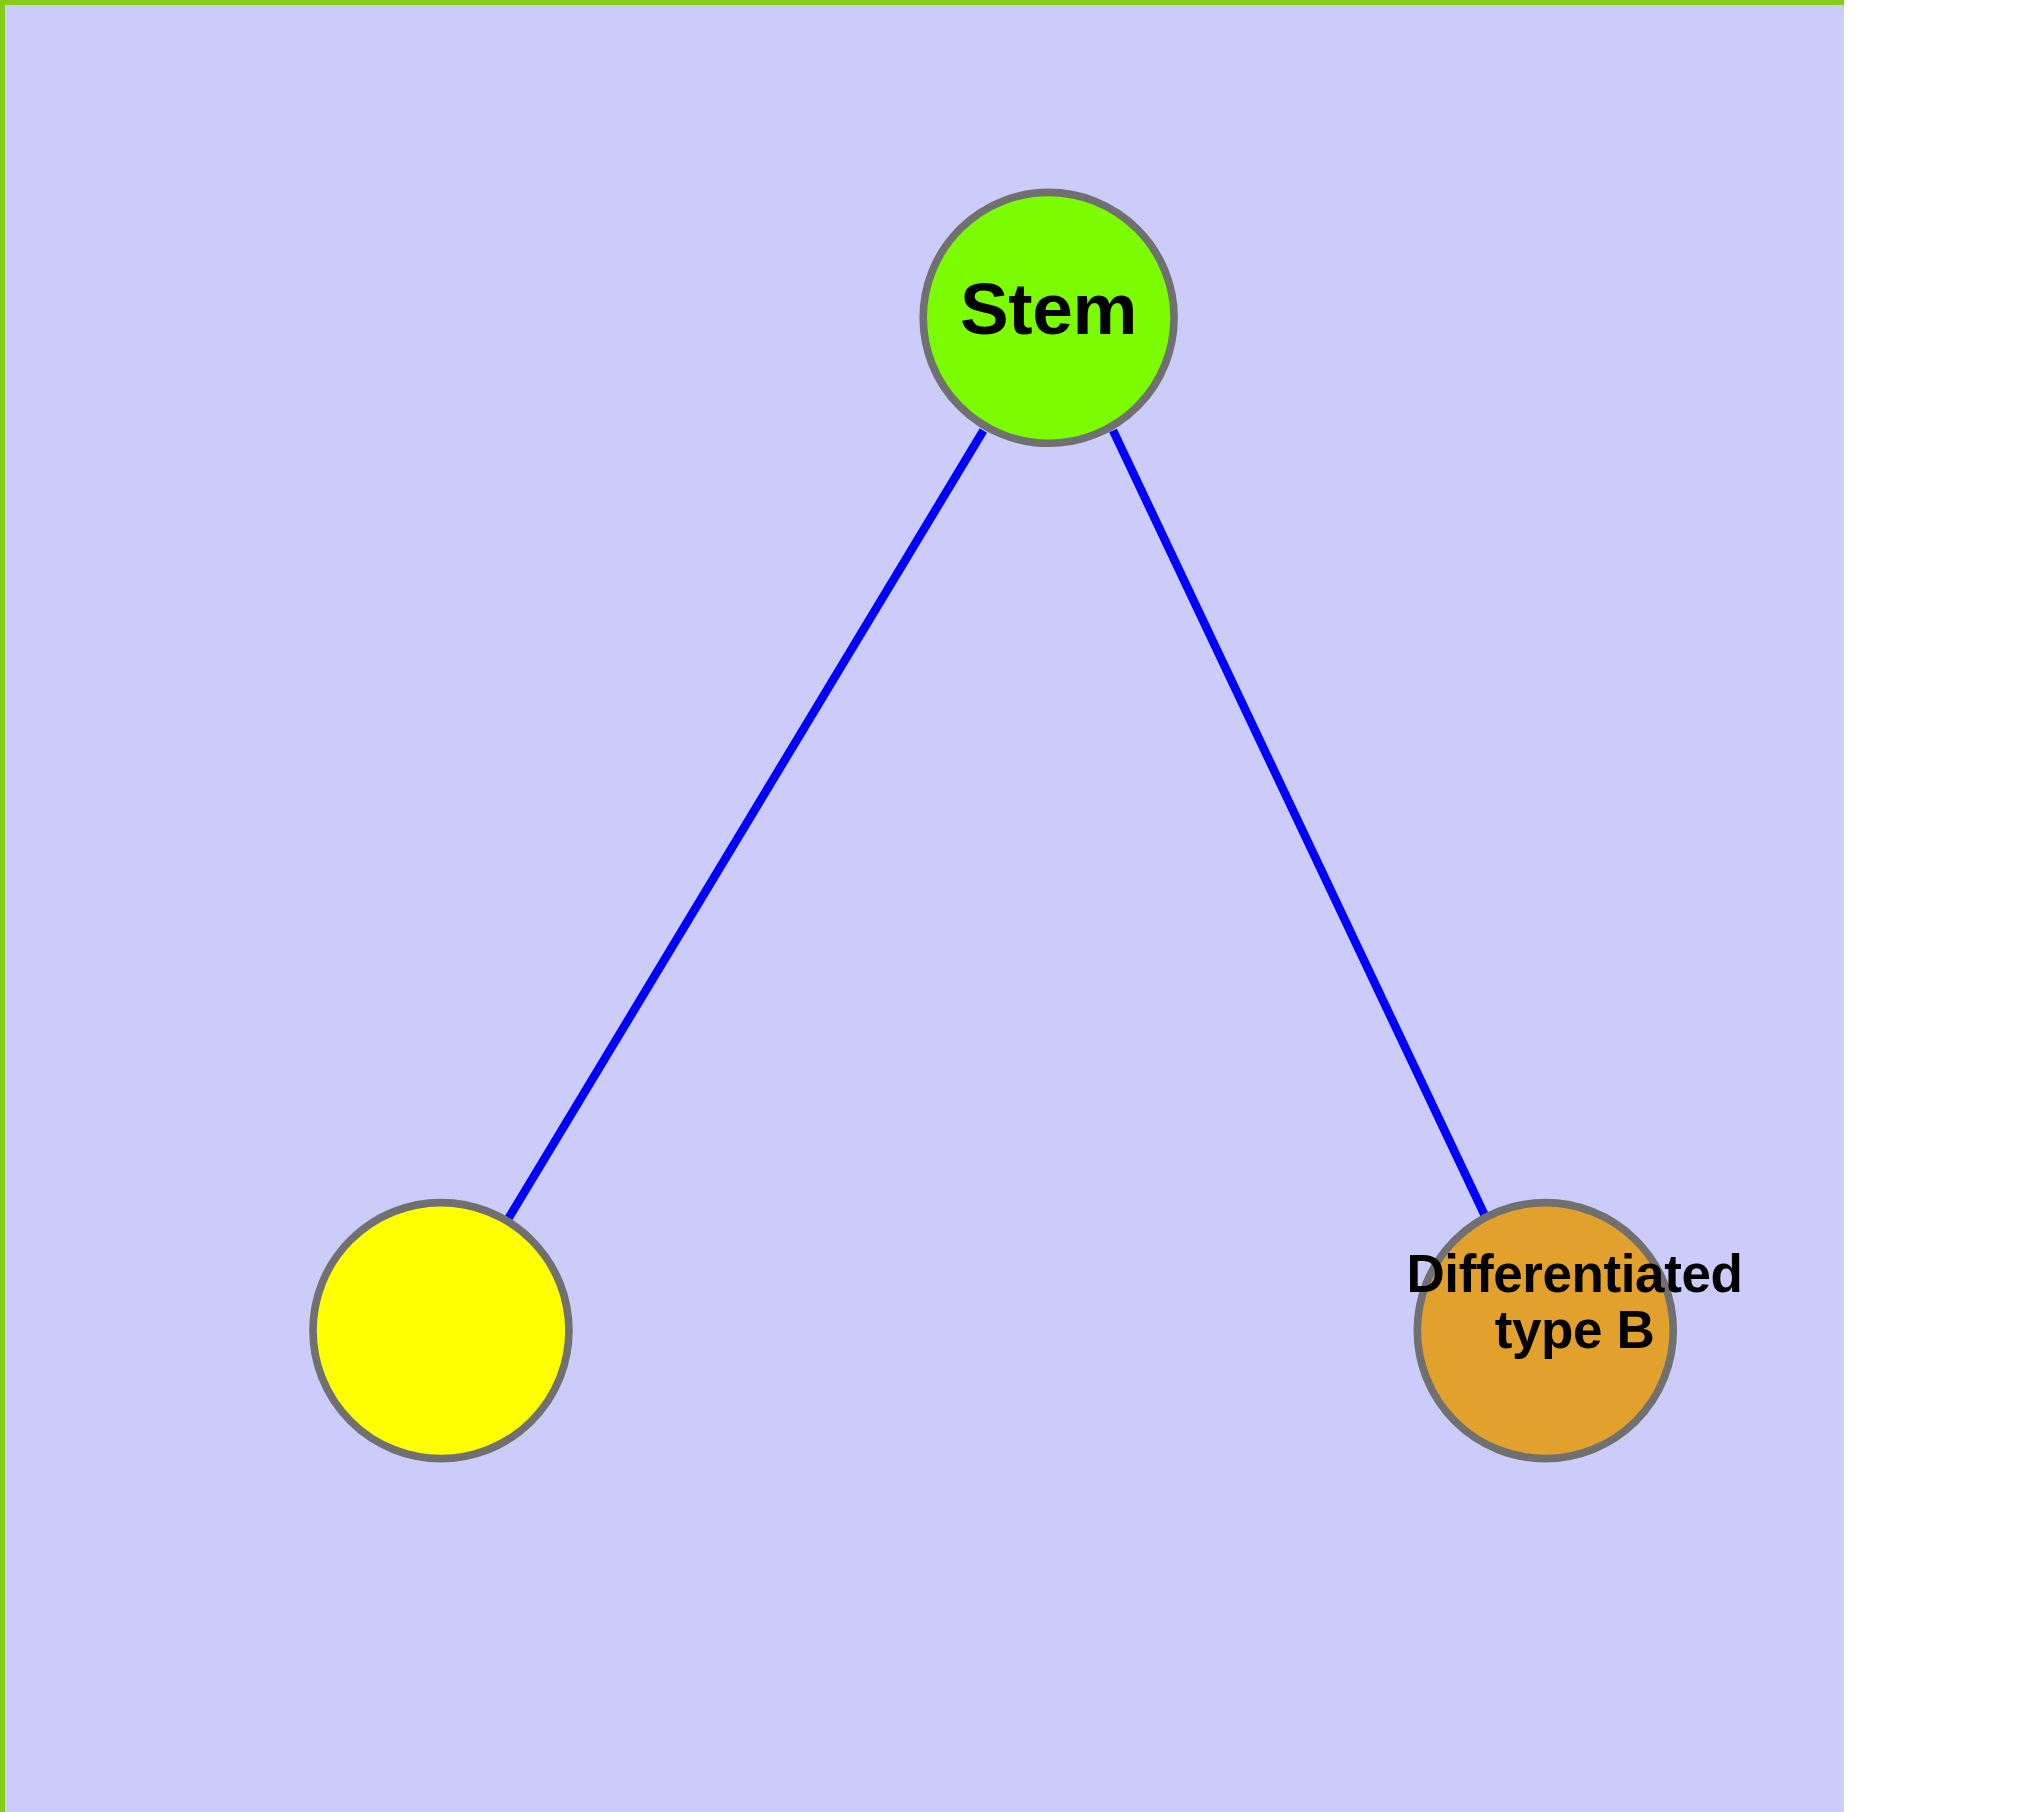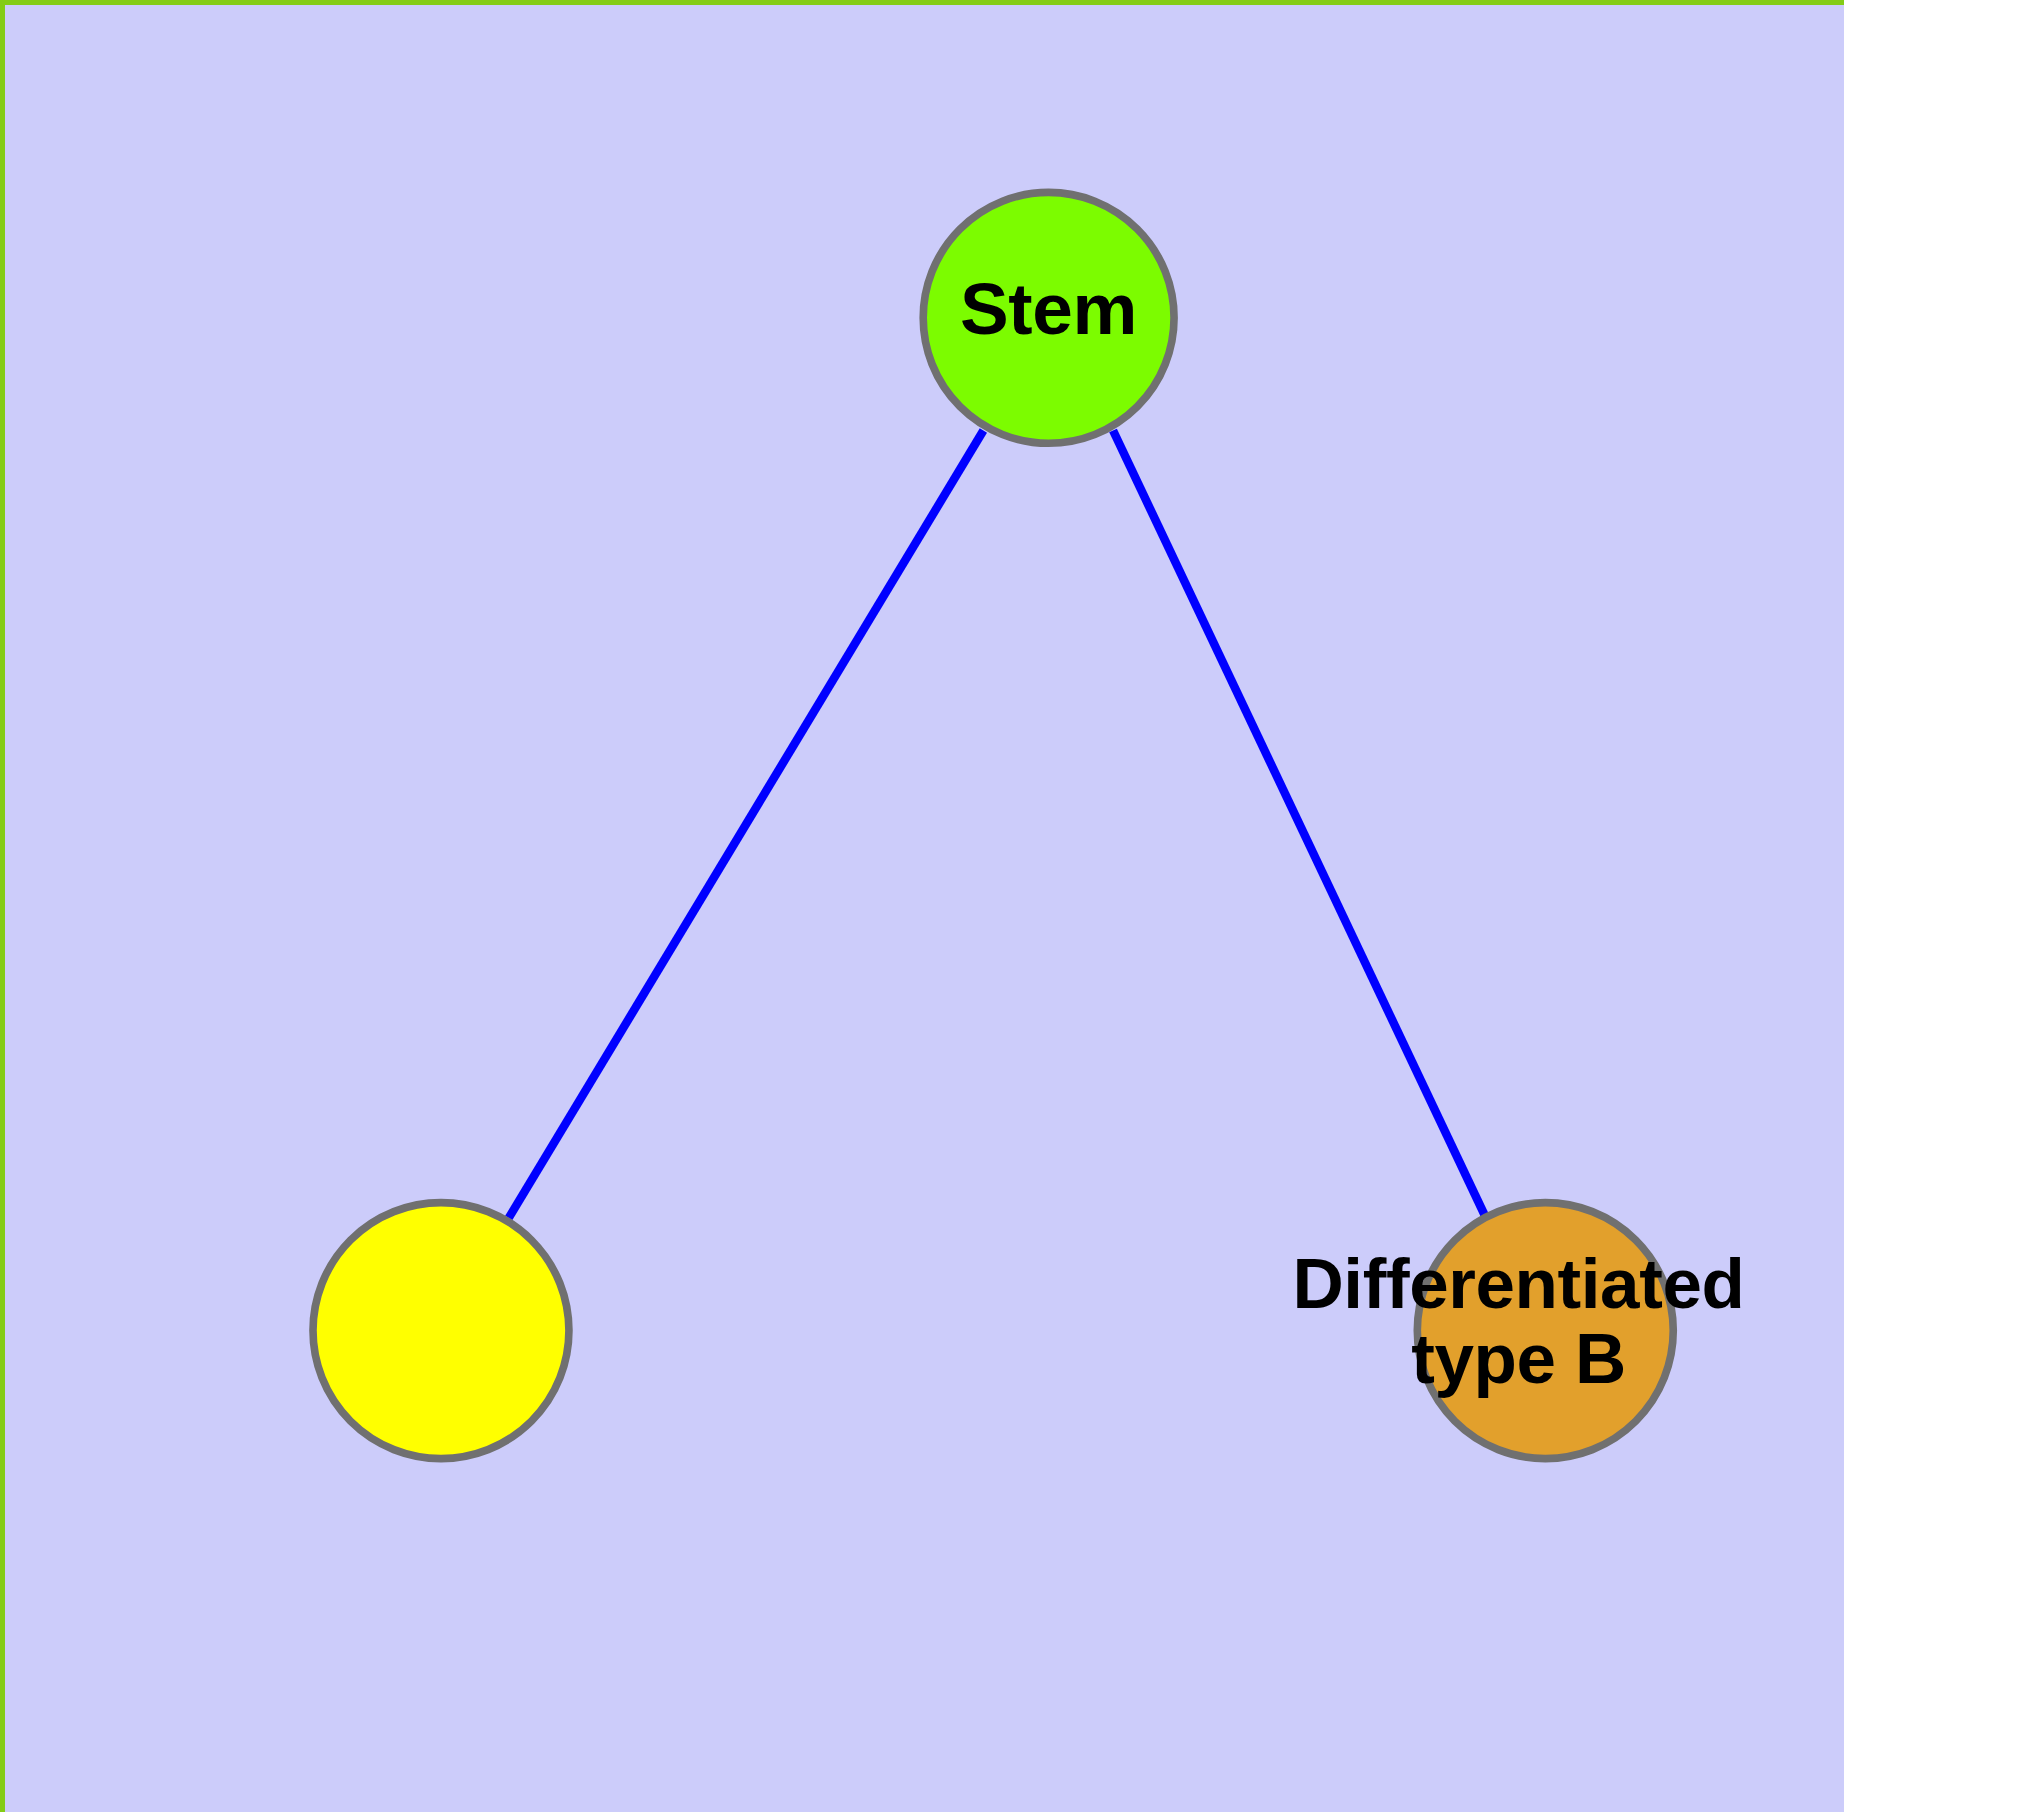--- a/index.html
+++ b/index.html
@@ -46,22 +46,22 @@
     top: 270px;
     width: 509px;
   }
   #label-diff-a {
     font-size: 73px;
     left: 186px;
     top: 1246px;
     width: 509px;
   }
   #label-diff-b {
-    font-size: 71px;
-    left: 1264px;
+    font-size: 53px;
+    left: 1320px;
     top: 1246px;
     width: 509px;
   }
 </style>
 </head>
 <body>
 
 <div id="canvas">
 
   <div id="plot-background"></div>

